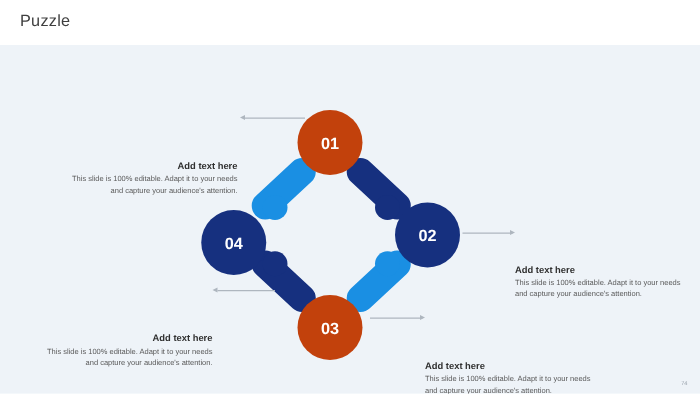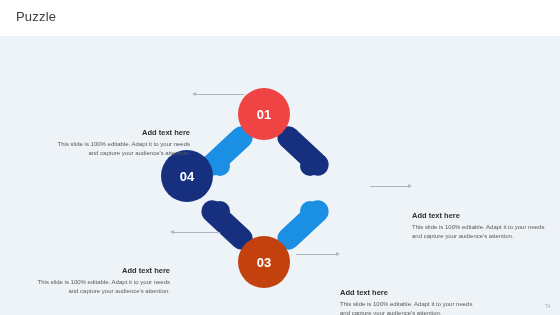--- a/index.html
+++ b/index.html
@@ -68,34 +68,34 @@
     align-items: center;
     justify-content: center;
     color: #ffffff;
     font-weight: bold;
     font-size: 13px;
     font-family: "Liberation Sans", sans-serif;
   }
   .node-01 {
     left: 238px; top: 52px;
     width: 52px; height: 52px;
-    background: #ef4444;
+    background: #c2410c;
   }
   .node-02 {
     left: 316px; top: 126px;
     width: 52px; height: 52px;
     background: #16307f;
   }
   .node-03 {
     left: 238px; top: 200px;
     width: 52px; height: 52px;
     background: #c2410c;
   }
   .node-04 {
-    left: 161px; top: 114px;
+    left: 161px; top: 132px;
     width: 52px; height: 52px;
     background: #16307f;
     text-align: center;
   }
 
   
   .lobe {
     position: absolute;
     background: #16307f;
     border-radius: 14px;
@@ -203,20 +203,23 @@
     <div class="lobe lobe-bot-right"></div>
     <div class="lobe lobe-bot-left"></div>
 
     <div class="lobe-cap cap-1"></div>
     <div class="lobe-cap cap-2"></div>
     <div class="lobe-cap cap-3"></div>
     <div class="lobe-cap cap-4"></div>
 
     <div class="node node-01">
       <span>01</span>
+    </div>
+    <div class="node node-02">
+      <span>02</span>
     </div>
     <div class="node node-03">
       <span>03</span>
     </div>
     <div class="node node-04">
       <span>04</span>
     </div>
 
     <div class="leader l1"></div>
     <div class="arrow a1"></div>

